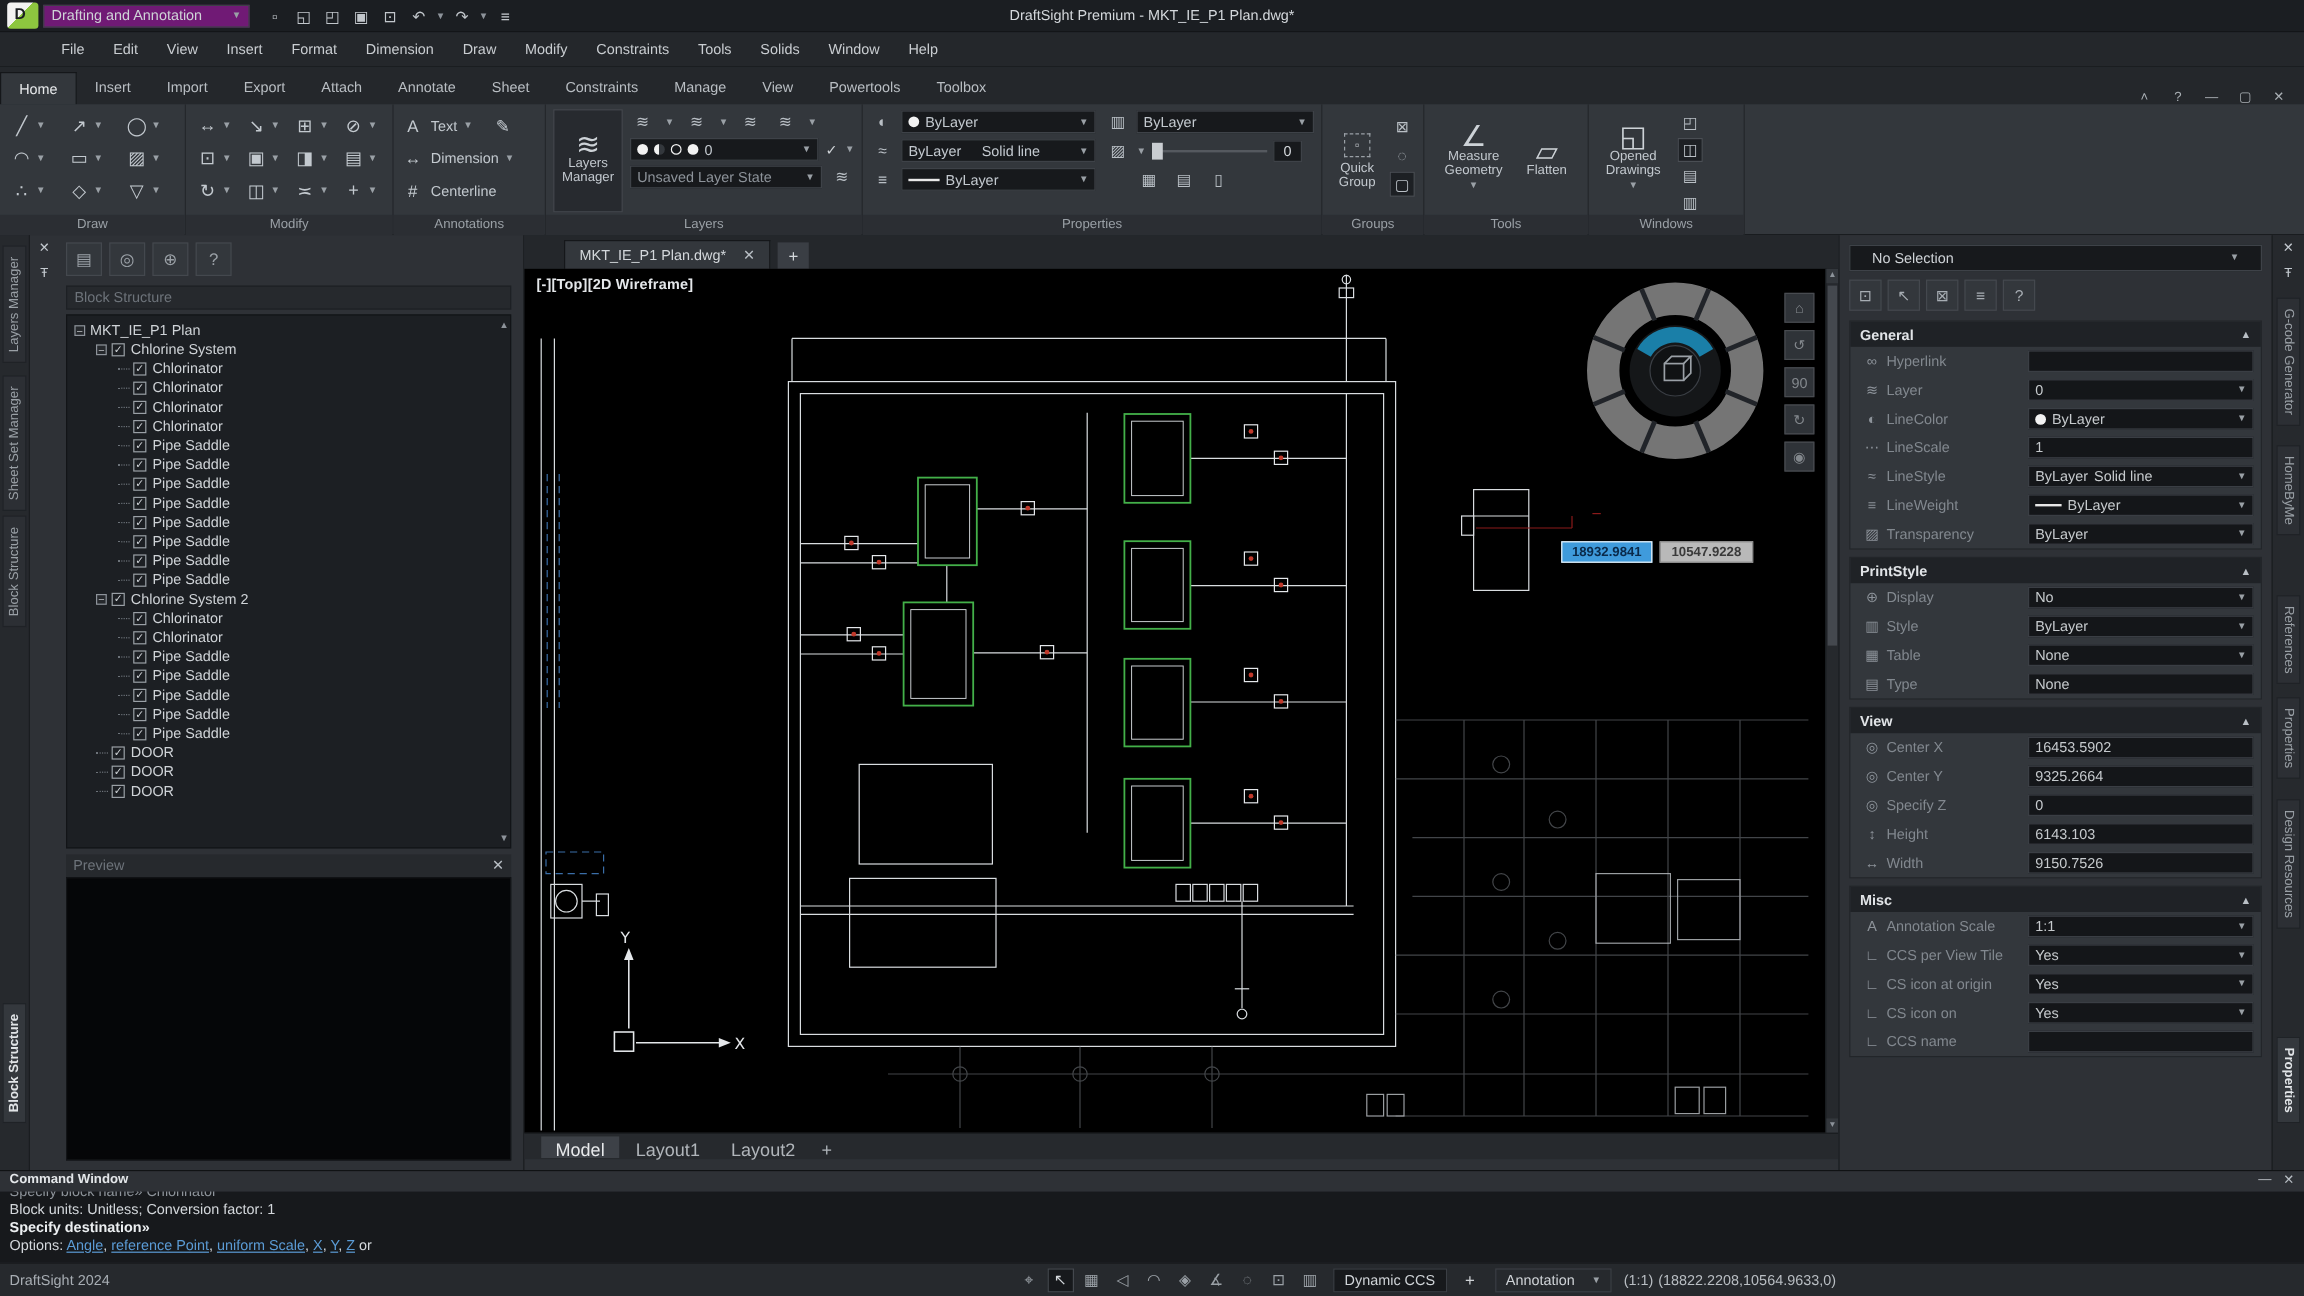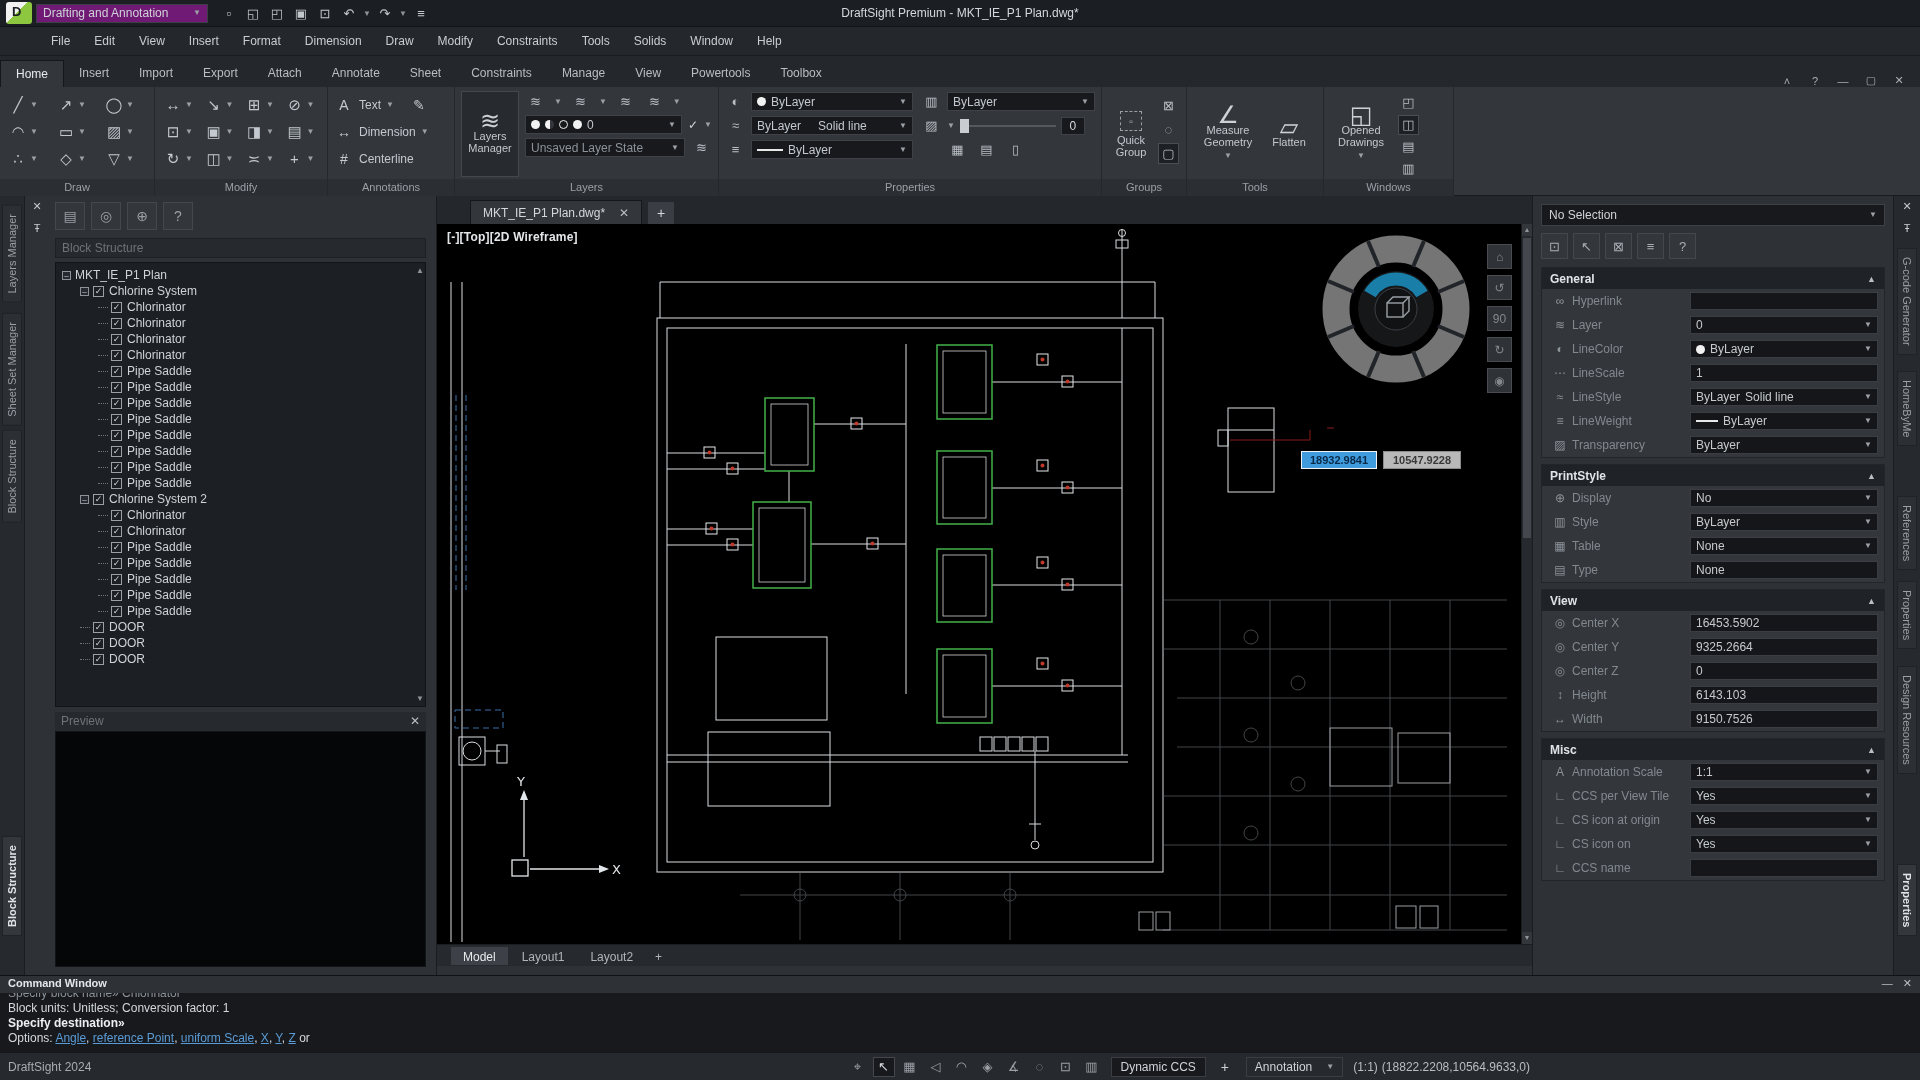--- a/index.html
+++ b/index.html
@@ -86,27 +86,27 @@
   .canvas{position:absolute;left:437px;top:224px;width:1095px;height:720px;background:#000}
   .vplabel{position:absolute;left:10px;top:6px;color:#e4e7ea;font-weight:bold;font-size:12px;letter-spacing:.2px}
   .dyninput{position:absolute;height:18px;font-size:11px;font-weight:bold;line-height:16px;text-align:center}
   .dyninput.active{left:864px;top:227px;width:76px;background:#3f9bdc;border:1px solid #f0f4f8;color:#0a2a4a}
   .dyninput.passive{left:946px;top:227px;width:78px;background:#b9b9b9;border:1px solid #8a8a8a;color:#3a3a3a}
   .wheelbtn{position:absolute;left:1050px;width:25px;height:25px;background:#383c42;border:1px solid #55595f;color:#9aa0a6;display:flex;align-items:center;justify-content:center;font-size:12px;opacity:.85}
   .vscroll{position:absolute;right:0;top:0;width:11px;height:720px;background:#26292d;border-left:1px solid #1a1d20}
   .vscroll .arr{position:absolute;left:0;width:10px;height:12px;color:#8d939a;font-size:7px;text-align:center;line-height:12px;background:#33373c}
   .vscroll .thumb{position:absolute;left:1px;top:14px;width:8px;height:300px;background:#44484e}
   .modeltabs{position:absolute;left:437px;top:944px;width:1095px;height:22px;background:#26292d;display:flex;align-items:center;padding-left:14px;gap:2px;border-top:1px solid #1a1d20}
-  .mtab{padding:3px 12px;color:#b0b5ba;font-size:12px;height:18px}
+  .mtab{padding:3px 12px;color:#b0b5ba;font-size:15px;height:18px}
   .mtab.active{background:#3d4147;color:#e8eaec}
   .mtab.plus{padding:3px 8px}
 
   
   .rightpanel{position:absolute;left:1532px;width:361px;top:196px;bottom:105px;background:#2e3136;border-left:1px solid #1a1d20;padding:8px 8px 0 8px}
-  .sel-combo{display:flex;align-items:center;height:22px;background:#17191c;border:1px solid #3e4248;padding:0 7px;color:#cfd3d7}
+  .sel-combo{display:flex;align-items:center;height:22px;background:#17191c;border:1px solid #3e4248;padding:0 18px;color:#cfd3d7}
   .rp-toolbar{display:flex;gap:5px;margin:7px 0 8px 0}
   .rp-toolbar .btn{width:27px;height:26px;border:1px solid #44484e;background:#33373c;color:#a7adb3;display:flex;align-items:center;justify-content:center;font-size:13px}
   .sect{border:1px solid #222529;margin-bottom:6px;background:#33373c}
   .sect-hd{height:21px;background:#1f2226;color:#e1e4e7;font-weight:bold;font-size:12px;display:flex;align-items:center;padding:0 8px}
   .sect-hd .tri{margin-left:auto;font-size:9px;color:#b9bfc5}
   .prow{display:flex;align-items:center;height:24px;padding:0 6px}
   .prow .pic{width:24px;color:#8d939a;font-size:12px;text-align:center;flex:none}
   .prow .plab{width:118px;color:#82888f;font-size:12px;flex:none;overflow:hidden;white-space:nowrap}
   .pfield{flex:1;height:18px;background:#141619;border:1px solid #3a3e44;color:#c6cacd;font-size:12px;display:flex;align-items:center;padding:0 5px;gap:5px}
   .pfield .caret{margin-left:auto}
@@ -933,21 +933,21 @@
           </div>
           <div class="prow">
             <span class="pic">◎</span>
             <span class="plab">Center Y</span>
             <div class="pfield">
               <span>9325.2664</span>
             </div>
           </div>
           <div class="prow">
             <span class="pic">◎</span>
-            <span class="plab">Center Z</span>
+            <span class="plab">Specify Z</span>
             <div class="pfield">
               <span>0</span>
             </div>
           </div>
           <div class="prow">
             <span class="pic">↕</span>
             <span class="plab">Height</span>
             <div class="pfield">
               <span>6143.103</span>
             </div>

